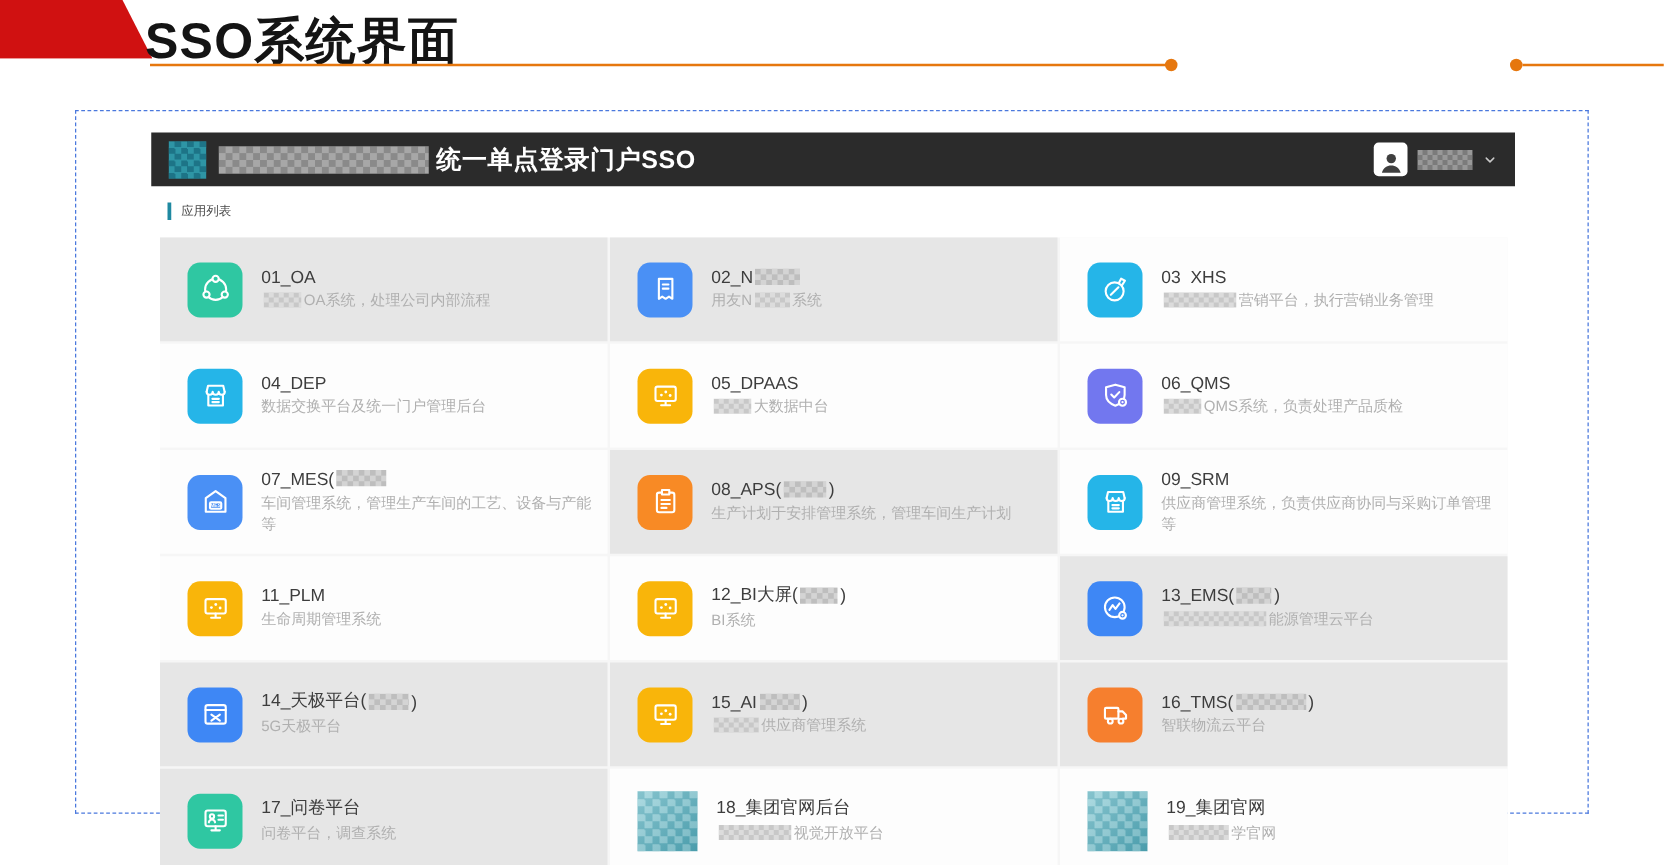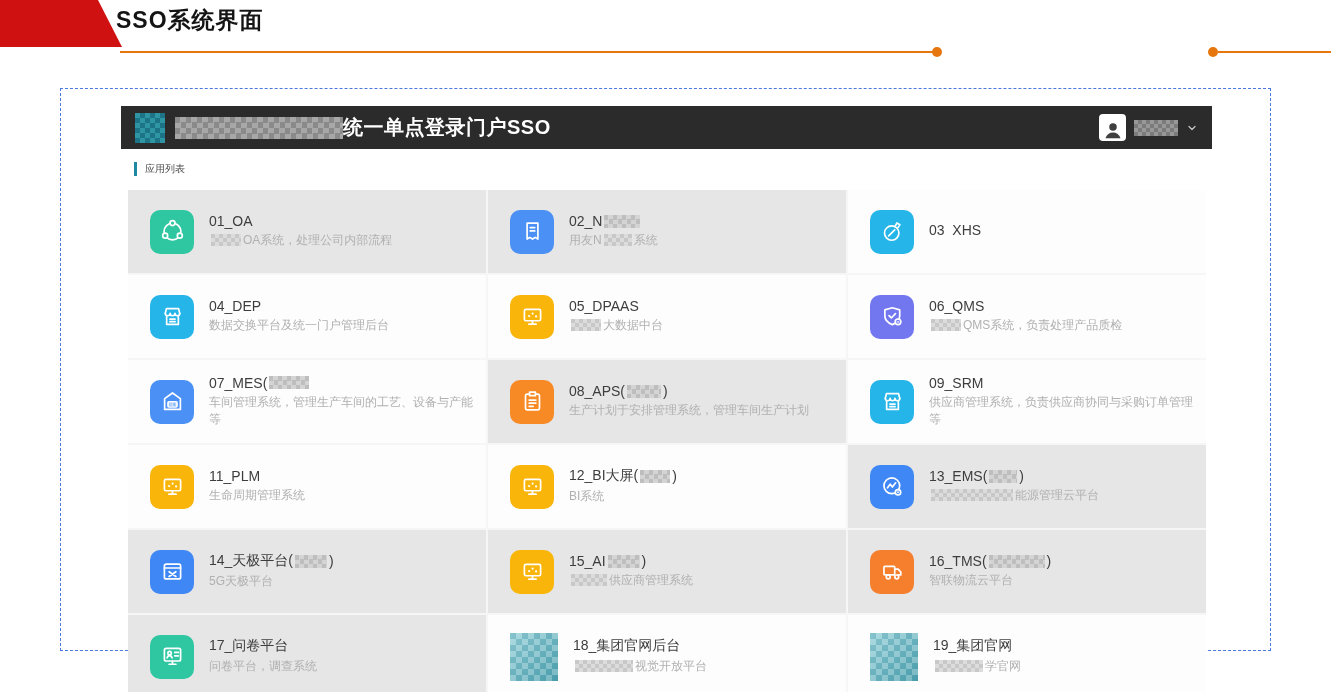--- a/index.html
+++ b/index.html
@@ -2,21 +2,21 @@
 <html><head>
 <meta charset="utf-8">
 <style>
   * { margin:0; padding:0; box-sizing:border-box; }
   html,body { width:1331px; height:692px; background:#ffffff; overflow:hidden;
               font-family:"Liberation Sans","DejaVu Sans",sans-serif; }
 
   
   .banner-shape { position:absolute; left:0; top:0; width:122px; height:47px;
     background:#d01111; clip-path:polygon(0 0, 98px 0, 122px 100%, 0 100%); }
-  .banner-title { position:absolute; left:116px; top:5px; font-size:23px;
+  .banner-title { position:absolute; left:116px; top:5px; font-size:40px;
     font-weight:bold; color:#141414; letter-spacing:1px; }
   .deco-line { position:absolute; top:51px; height:2px; background:#e6770e; }
   .line-left { left:120px; width:816px; }
   .line-right { left:1218px; width:113px; }
   .deco-dot { position:absolute; top:47px; width:10px; height:10px;
     border-radius:50%; background:#e6770e; }
   .dot-left { left:932px; }
   .dot-right { left:1208px; }
 
   
@@ -26,21 +26,21 @@
   
   .portal-header { position:absolute; left:60px; top:17px; width:1091px; height:43px;
     background:#2b2b2b; display:flex; align-items:center; padding:0 14px; }
   .header-logo { width:30px; height:30px; flex:0 0 auto;
     background:repeating-conic-gradient(#1d7487 0% 25%, #2e95a5 0% 50%);
     background-size:10px 10px; }
   .header-censor { width:168px; height:22px; margin-left:10px; flex:0 0 auto;
     background:repeating-conic-gradient(#a7a7a7 0% 25%, #8a8a8a 0% 50%);
     background-size:11px 11px; }
   .header-title { color:#ffffff; font-size:20px; font-weight:bold;
-    margin-left:0; letter-spacing:.5px; white-space:nowrap; }
+    margin-left:6px; letter-spacing:.5px; white-space:nowrap; }
   .header-right { margin-left:auto; display:flex; align-items:center; gap:8px; }
   .avatar { width:27px; height:27px; background:#ffffff; border-radius:4px;
     display:flex; align-items:flex-end; justify-content:center; overflow:hidden; cursor:pointer; }
   .avatar svg { width:22px; height:22px; }
   .name-censor { width:44px; height:16px; cursor:pointer;
     background:repeating-conic-gradient(#7b7b7b 0% 25%, #989898 0% 50%);
     background-size:8px 8px; }
   .chevron svg { width:12px; height:12px; display:block; }
 
   
@@ -149,20 +149,21 @@
           <svg viewBox="0 0 24 24" fill="none" stroke="#fff" stroke-width="1.5" stroke-linecap="round" stroke-linejoin="round">
             <circle cx="11.3" cy="13.4" r="6.4"></circle>
             <path d="M14.2 7.6l1.7-3.2 2.7 1.5-1.9 2.9"></path>
             <path d="M8.6 15.9l5.4-5.4"></path>
           </svg>
         </div>
         <div class="tile-text">
           <div class="tile-title">
             <span class="part-text">03  XHS</span>
           </div>
+          <div class="tile-desc"><span class="part-censor" style="width: 58px;"></span><span class="part-text">营销平台，执行营销业务管理</span></div>
         </div>
       </div>
       <div class="tile">
         <div class="tile-icon" style="background: rgb(37, 181, 232);">
           <svg viewBox="0 0 24 24" fill="none" stroke="#fff" stroke-width="1.5" stroke-linecap="round" stroke-linejoin="round">
             <path d="M5.6 9.2L6.6 5h10.8l1 4.2"></path>
             <path d="M5.6 9.2a2.15 2.15 0 0 0 4.3 0a2.15 2.15 0 0 0 4.3 0a2.15 2.15 0 0 0 4.3 0"></path>
             <path d="M6.8 11.9V19h10.4v-7.1"></path>
             <path d="M9.7 14.3h4.6M9.7 16.6h4.6"></path>
           </svg>

